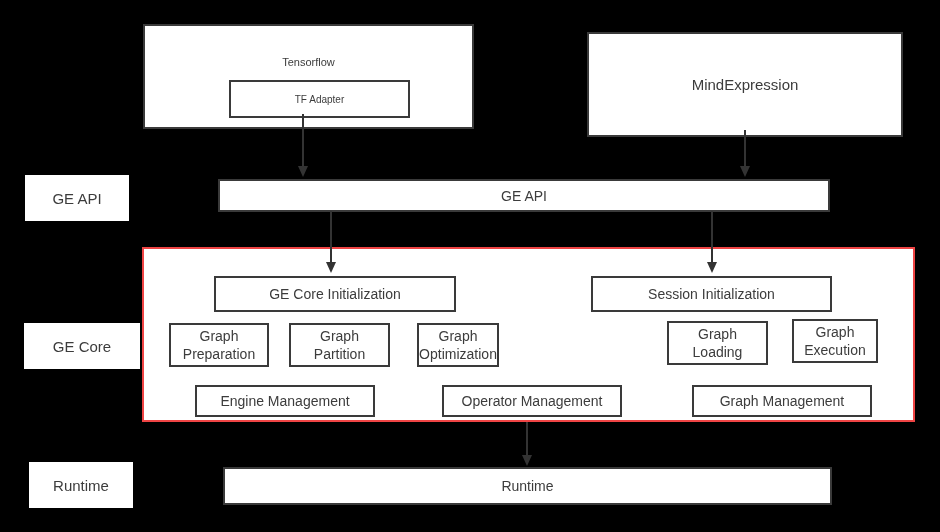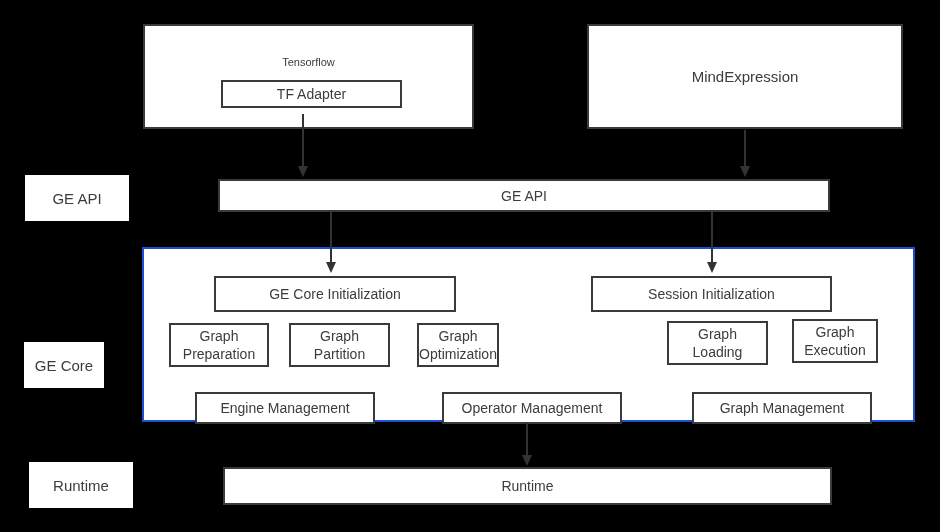--- a/index.html
+++ b/index.html
@@ -34,43 +34,44 @@
     background: var(--box-fill);
     border: 2px solid var(--border);
   }
   .tf-title {
     text-align: center;
     padding-top: 30px;
     font-size: 11px;
   }
   .tf-adapter {
     position: absolute;
-    left: 76px; top: 54px;
-    width: 181px; height: 28px;
+    left: 84px; top: 54px;
+    width: 181px; height: 38px;
     border: 2px solid var(--border);
     display: flex; align-items: center; justify-content: center;
-    font-size: 14px;
+    font-size: 10px;
   }
   .center-label {
     display: flex; align-items: center; justify-content: center;
     font-size: 15px;
+    margin-top: 8px;
   }
   .bar {
     position: absolute;
     background: var(--box-fill);
     border: 2px solid var(--border);
     display: flex; align-items: center; justify-content: center;
     font-size: 14px;
   }
   .ge-core {
     position: absolute;
     left: 142px; top: 247px;
     width: 773px; height: 175px;
     background: var(--box-fill);
-    border: 2px solid #1d4ed8;
+    border: 2px solid #ef4444;
   }
   .core-box {
     position: absolute;
     border: 2px solid var(--border);
     background: var(--box-fill);
     display: flex; align-items: center; justify-content: center;
     font-size: 14px;
   }
   .mod {
     position: absolute;
@@ -78,21 +79,21 @@
     border: 2px solid var(--border);
     background: var(--box-fill);
     display: flex; align-items: center; justify-content: center;
     text-align: center;
     font-size: 14px;
     line-height: 1.3;
     padding: 16px 4px;
   }
   .mgmt {
     position: absolute;
-    top: 143px;
+    top: 136px;
     width: 180px; height: 32px;
     border: 2px solid var(--border);
     background: var(--box-fill);
     display: flex; align-items: center; justify-content: center;
     font-size: 14px;
   }
   .arrow { position: absolute; z-index: 5; width: 10px; }
   .arrow-shaft {
     position: absolute;
     left: 4px; top: 0; bottom: 9px;
@@ -107,21 +108,21 @@
     border-right: 5px solid transparent;
     border-top: 11px solid var(--arrow);
   }
 </style>
 </head>
 <body>
 
 <div class="canvas">
 
   <div class="side-label" style="left:25px;top:175px;width:104px;height:46px">GE API</div>
-  <div class="side-label" style="left:24px;top:342px;width:80px;height:46px">GE Core</div>
+  <div class="side-label" style="left:24px;top:323px;width:116px;height:46px">GE Core</div>
   <div class="side-label" style="left:29px;top:462px;width:104px;height:46px">Runtime</div>
 
   <div class="outer-box" style="left:143px;top:24px;width:331px;height:105px">
     <div class="tf-title">Tensorflow</div>
     <div class="tf-adapter">TF Adapter</div>
   </div>
 
   <div class="outer-box center-label" style="left:587px;top:24px;width:316px;height:105px">MindExpression</div>
 
   <div class="bar" style="left:218px;top:179px;width:612px;height:33px">GE API</div>

